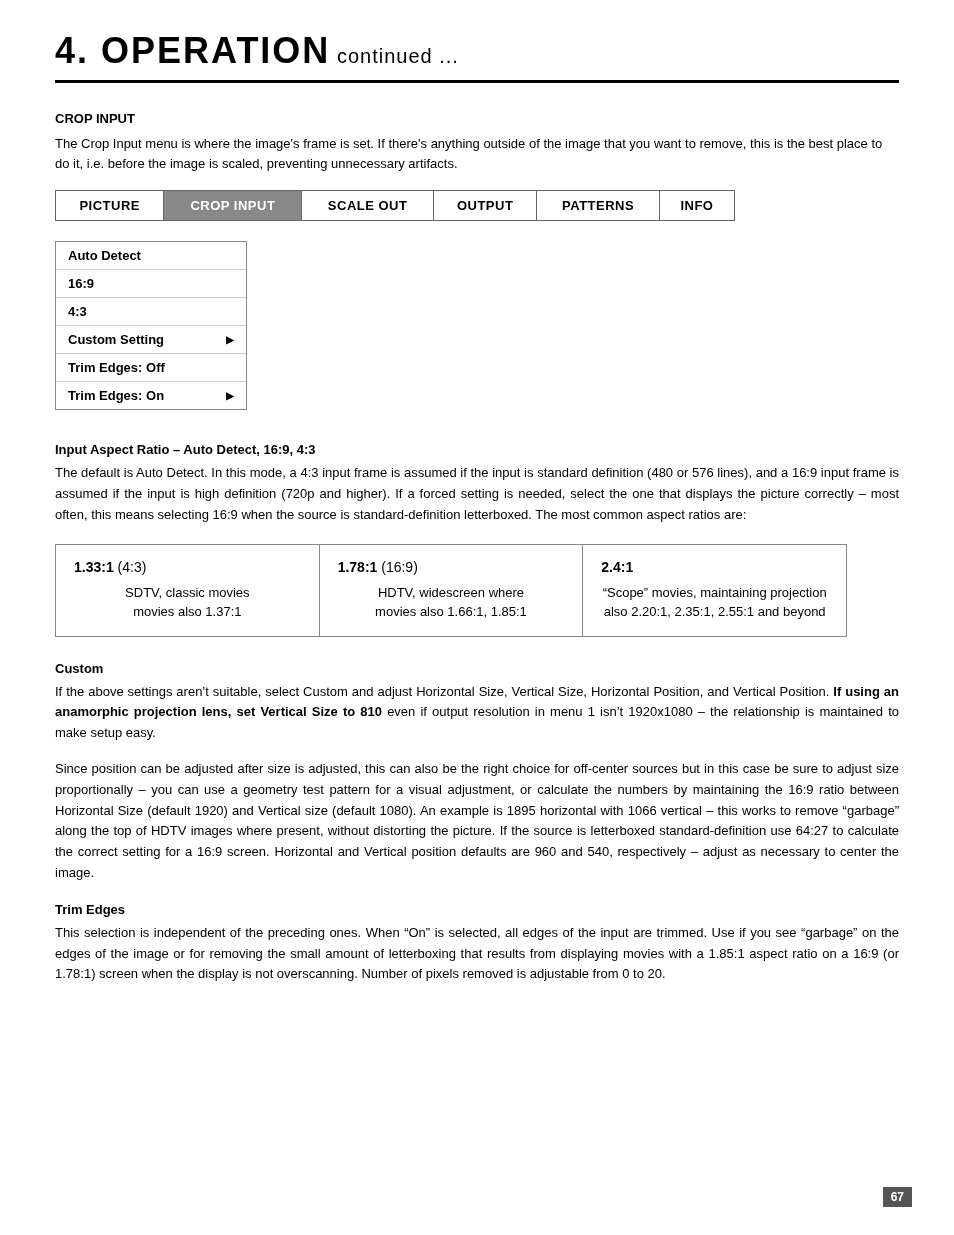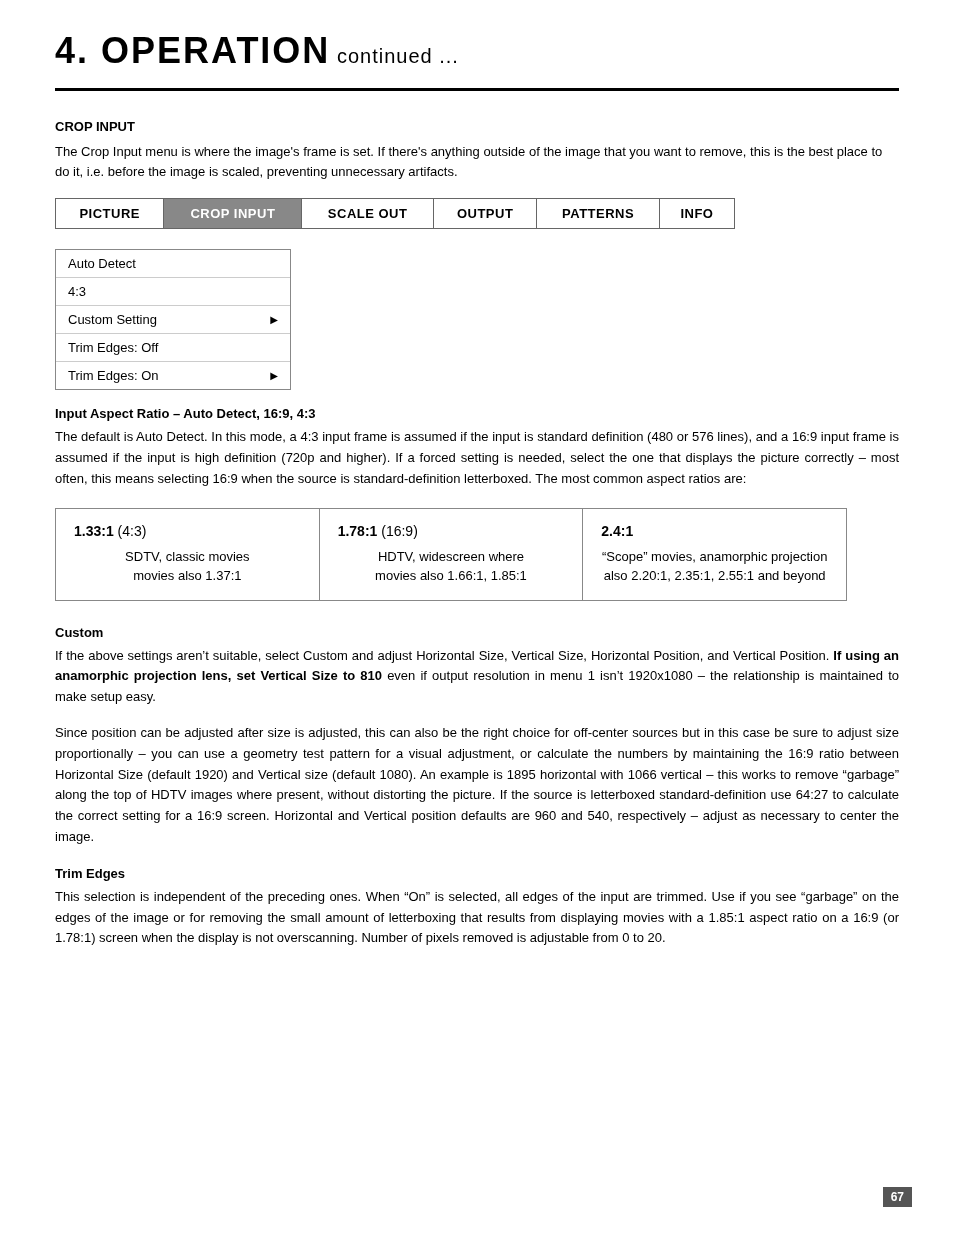--- a/index.html
+++ b/index.html
@@ -17,21 +17,21 @@
       width: 954px;
       min-height: 1235px;
       padding: 30px 55px 40px 55px;
       position: relative;
     }
 
     
     .page-header {
       border-bottom: 3px solid #000;
       margin-bottom: 28px;
-      padding-bottom: 16px;
+      padding-bottom: 8px;
     }
     .page-header h1 {
       font-size: 36px;
       font-weight: bold;
       letter-spacing: 2px;
       font-family: Arial, Helvetica, sans-serif;
     }
     .page-header h1 span.continued {
       font-size: 20px;
       font-weight: normal;
@@ -72,22 +72,23 @@
       color: #fff;
     }
     .menu-table td.inactive {
       background: #fff;
       color: #000;
     }
 
     
     .dropdown-menu {
       border: 1.5px solid #888;
-      width: 236px;
-      margin-bottom: 16px;
+      width: 192px;
+      margin-bottom: 32px;
+      font-weight: bold;
     }
     .dropdown-menu .menu-item {
       border-bottom: 1px solid #ccc;
       padding: 6px 12px;
       font-size: 13px;
       display: flex;
       justify-content: space-between;
       align-items: center;
       background: #fff;
     }
@@ -182,20 +183,23 @@
       <td class="inactive">INFO</td>
     </tr>
   </tbody>
     </table>
 
   <div class="dropdown-menu">
     <div class="menu-item">
       <span>Auto Detect</span>
     </div>
     <div class="menu-item">
+      <span>16:9</span>
+    </div>
+    <div class="menu-item">
       <span>4:3</span>
     </div>
     <div class="menu-item">
       <span>Custom Setting</span>
       <span class="arrow">▶</span>
     </div>
     <div class="menu-item">
       <span>Trim Edges: Off</span>
     </div>
     <div class="menu-item">
@@ -228,21 +232,21 @@
         <div class="ratio-desc">
           <div>HDTV, widescreen where</div>
           <div>movies also 1.66:1, 1.85:1</div>
         </div>
       </td>
       <td>
         <div class="ratio-title">
           <strong>2.4:1</strong>
         </div>
         <div class="ratio-desc">
-          <div>“Scope” movies, anamorphic projection</div>
+          <div>“Scope” movies, maintaining projection</div>
           <div>also 2.20:1, 2.35:1, 2.55:1 and beyond</div>
         </div>
       </td>
     </tr>
   </tbody>
     </table>
 
   <div class="subsection">
     <div class="subsection-title">Custom</div>
     <p class="subsection-text">

